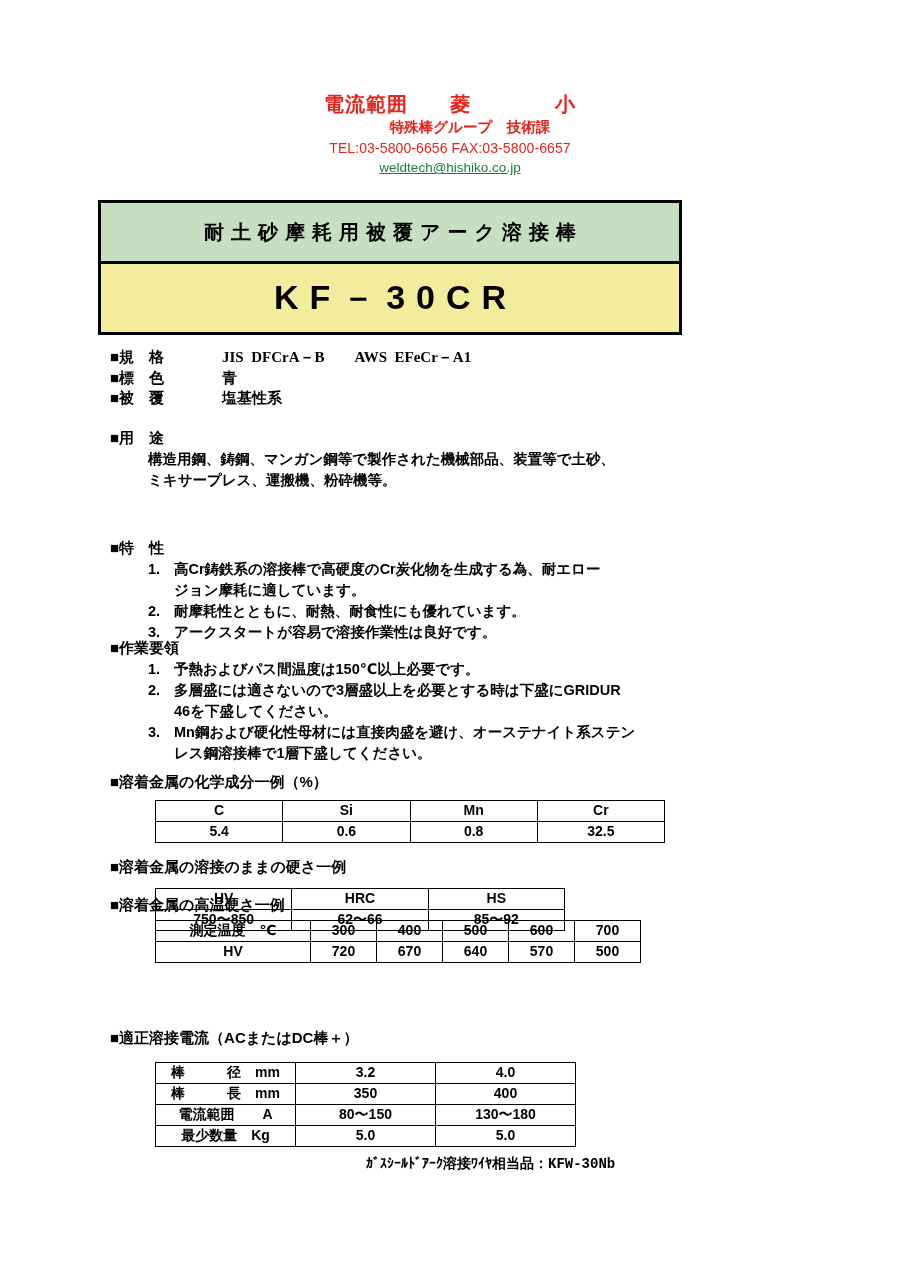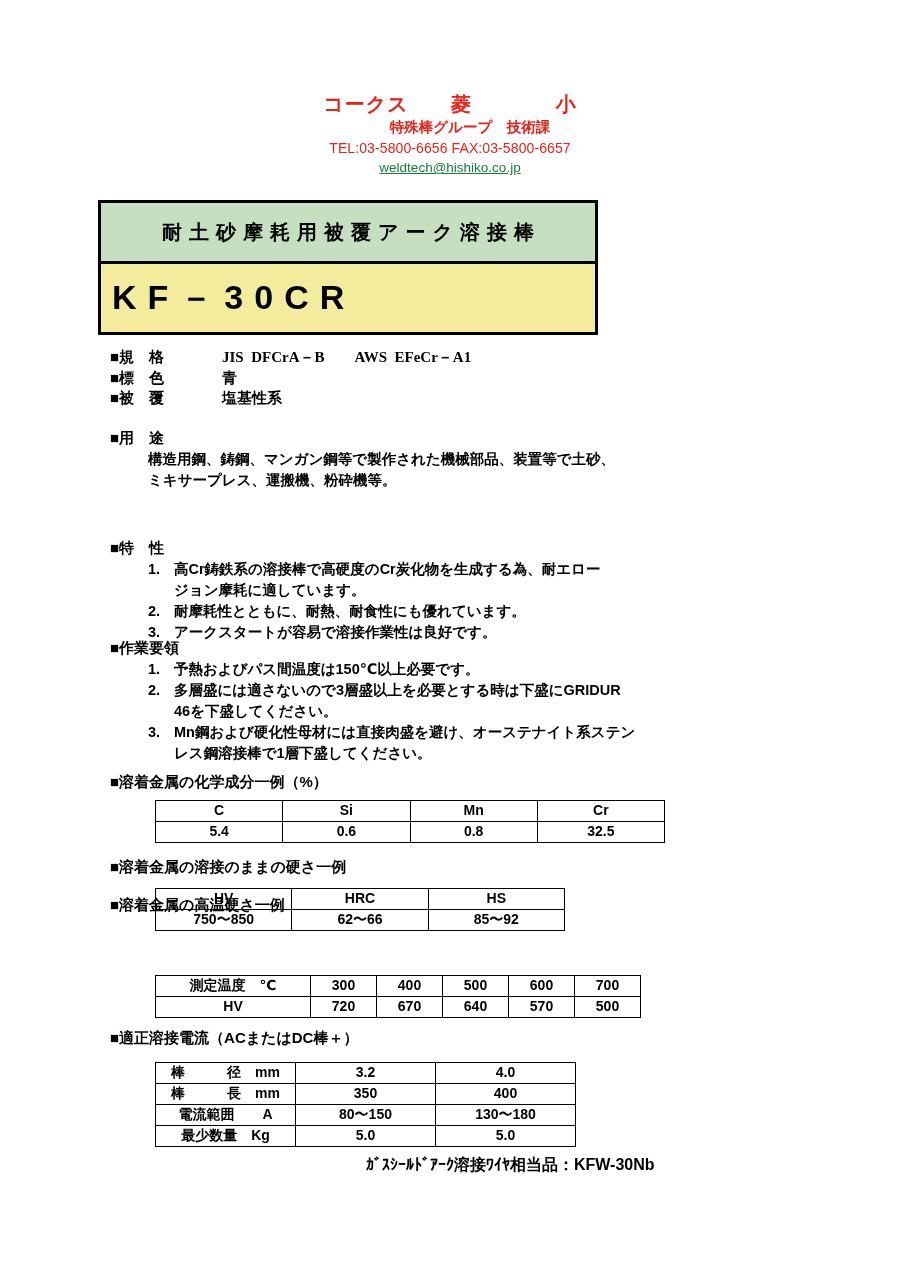--- a/index.html
+++ b/index.html
@@ -50,21 +50,21 @@
     line-height: 1.5;
     text-decoration: underline;
     display: inline-block;
   }
 
   
   .banner {
     position: absolute;
     left: 98px;
     top: 200px;
-    width: 500px;
+    width: 584px;
     border: 3px solid #000;
     box-sizing: border-box;
   }
   .banner-top {
     background: #c6dfc0;
     height: 58px;
     display: flex;
     align-items: center;
     justify-content: center;
     border-bottom: 3px solid #000;
@@ -73,21 +73,21 @@
     font-size: 20px;
     font-weight: bold;
     letter-spacing: 7px;
     padding-left: 7px;
   }
   .banner-bottom {
     background: #f3ec9c;
     height: 68px;
     display: flex;
     align-items: center;
-    justify-content: flex-start;
+    justify-content: center;
   }
   .banner-bottom-text {
     font-size: 34px;
     font-weight: bold;
     letter-spacing: 11px;
     padding-left: 11px;
   }
 
   
   .sec {
@@ -156,30 +156,31 @@
     padding: 0 2px;
     white-space: pre;
     line-height: 1.1;
   }
   table.dt tr.line-under td { border-bottom: 1.5px solid #000; }
   table.dt tr.line-over td  { border-top: 1.5px solid #000; }
   table.dt td.lab { text-align: center; }
 
   .footnote {
     position: absolute;
-    font-size: 16px;
-    font-weight: bold;
-    white-space: pre;
+    font-size: 14px;
+    font-weight: bold;
+    white-space: pre;
+    font-family: Liberation Mono, monospace;
   }
 </style>
 </head>
 <body>
 
 <div class="company-header">
-  <div class="company-name">コークス　　菱　　　　小</div>
+  <div class="company-name">電流範囲　　菱　　　　小</div>
   <div class="company-dept">特殊棒グループ　技術課</div>
   <div class="company-tel">TEL:03-5800-6656 FAX:03-5800-6657</div>
   <div><a class="company-mail" href="#" style="color:#15803d;">weldtech@hishiko.co.jp</a></div>
 </div>
 
 <div class="banner">
   <div class="banner-top">
     <span class="banner-top-text">耐土砂摩耗用被覆アーク溶接棒</span>
   </div>
   <div class="banner-bottom">
@@ -281,21 +282,21 @@
     <td>750〜850</td>
     <td>62〜66</td>
     <td>85〜92</td>
   </tr>
 </tbody>
   </table>
 
 <div class="sec" style="top:896px;">
   <div class="tbl-title">■溶着金属の高温硬さ一例</div>
 </div>
-<table class="dt" style="position:absolute; left:155px; top:975px; width:485px;">
+<table class="dt" style="position:absolute; left:155px; top:920px; width:485px;">
   <colgroup>
     <col style="width:155px;">
     <col style="width:66px;">
       <col style="width:66px;">
       <col style="width:66px;">
       <col style="width:66px;">
       <col style="width:66px;">
   </colgroup>
   <tbody>
       <tr class="line-over line-under">

